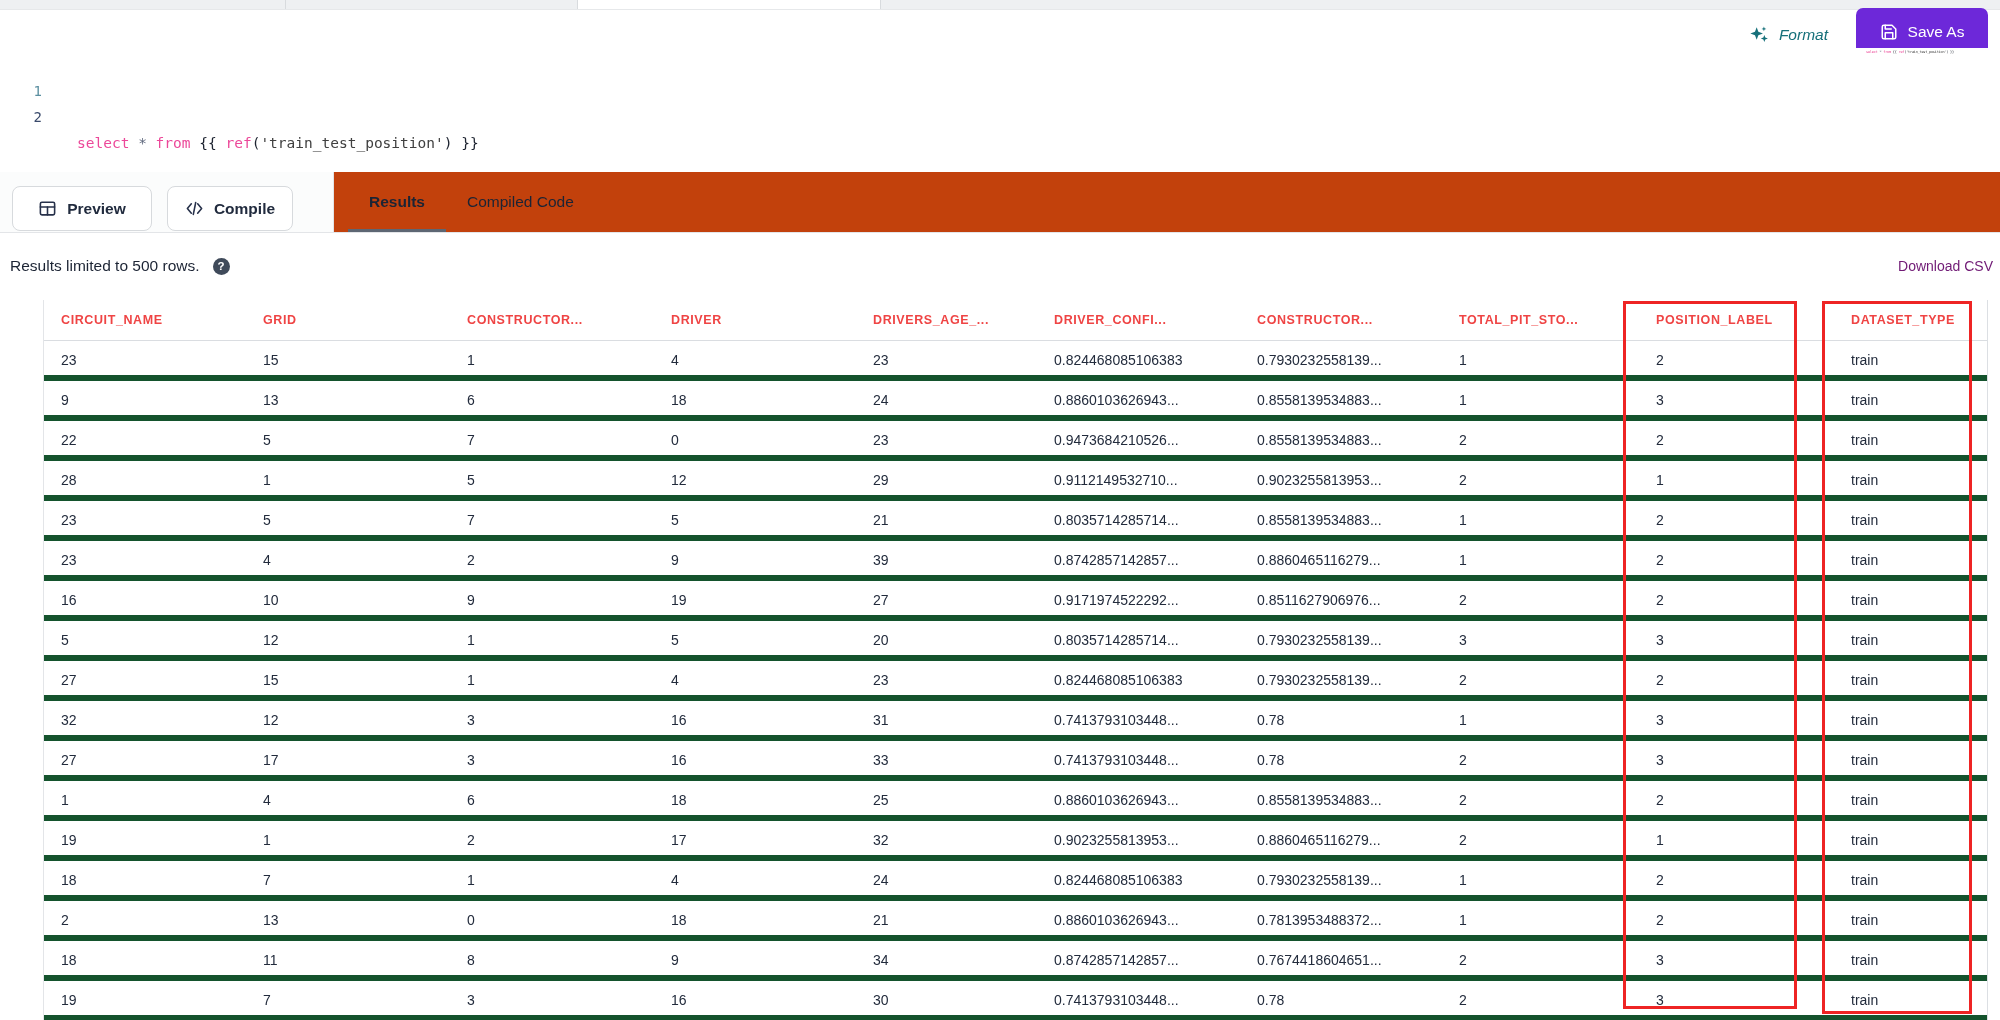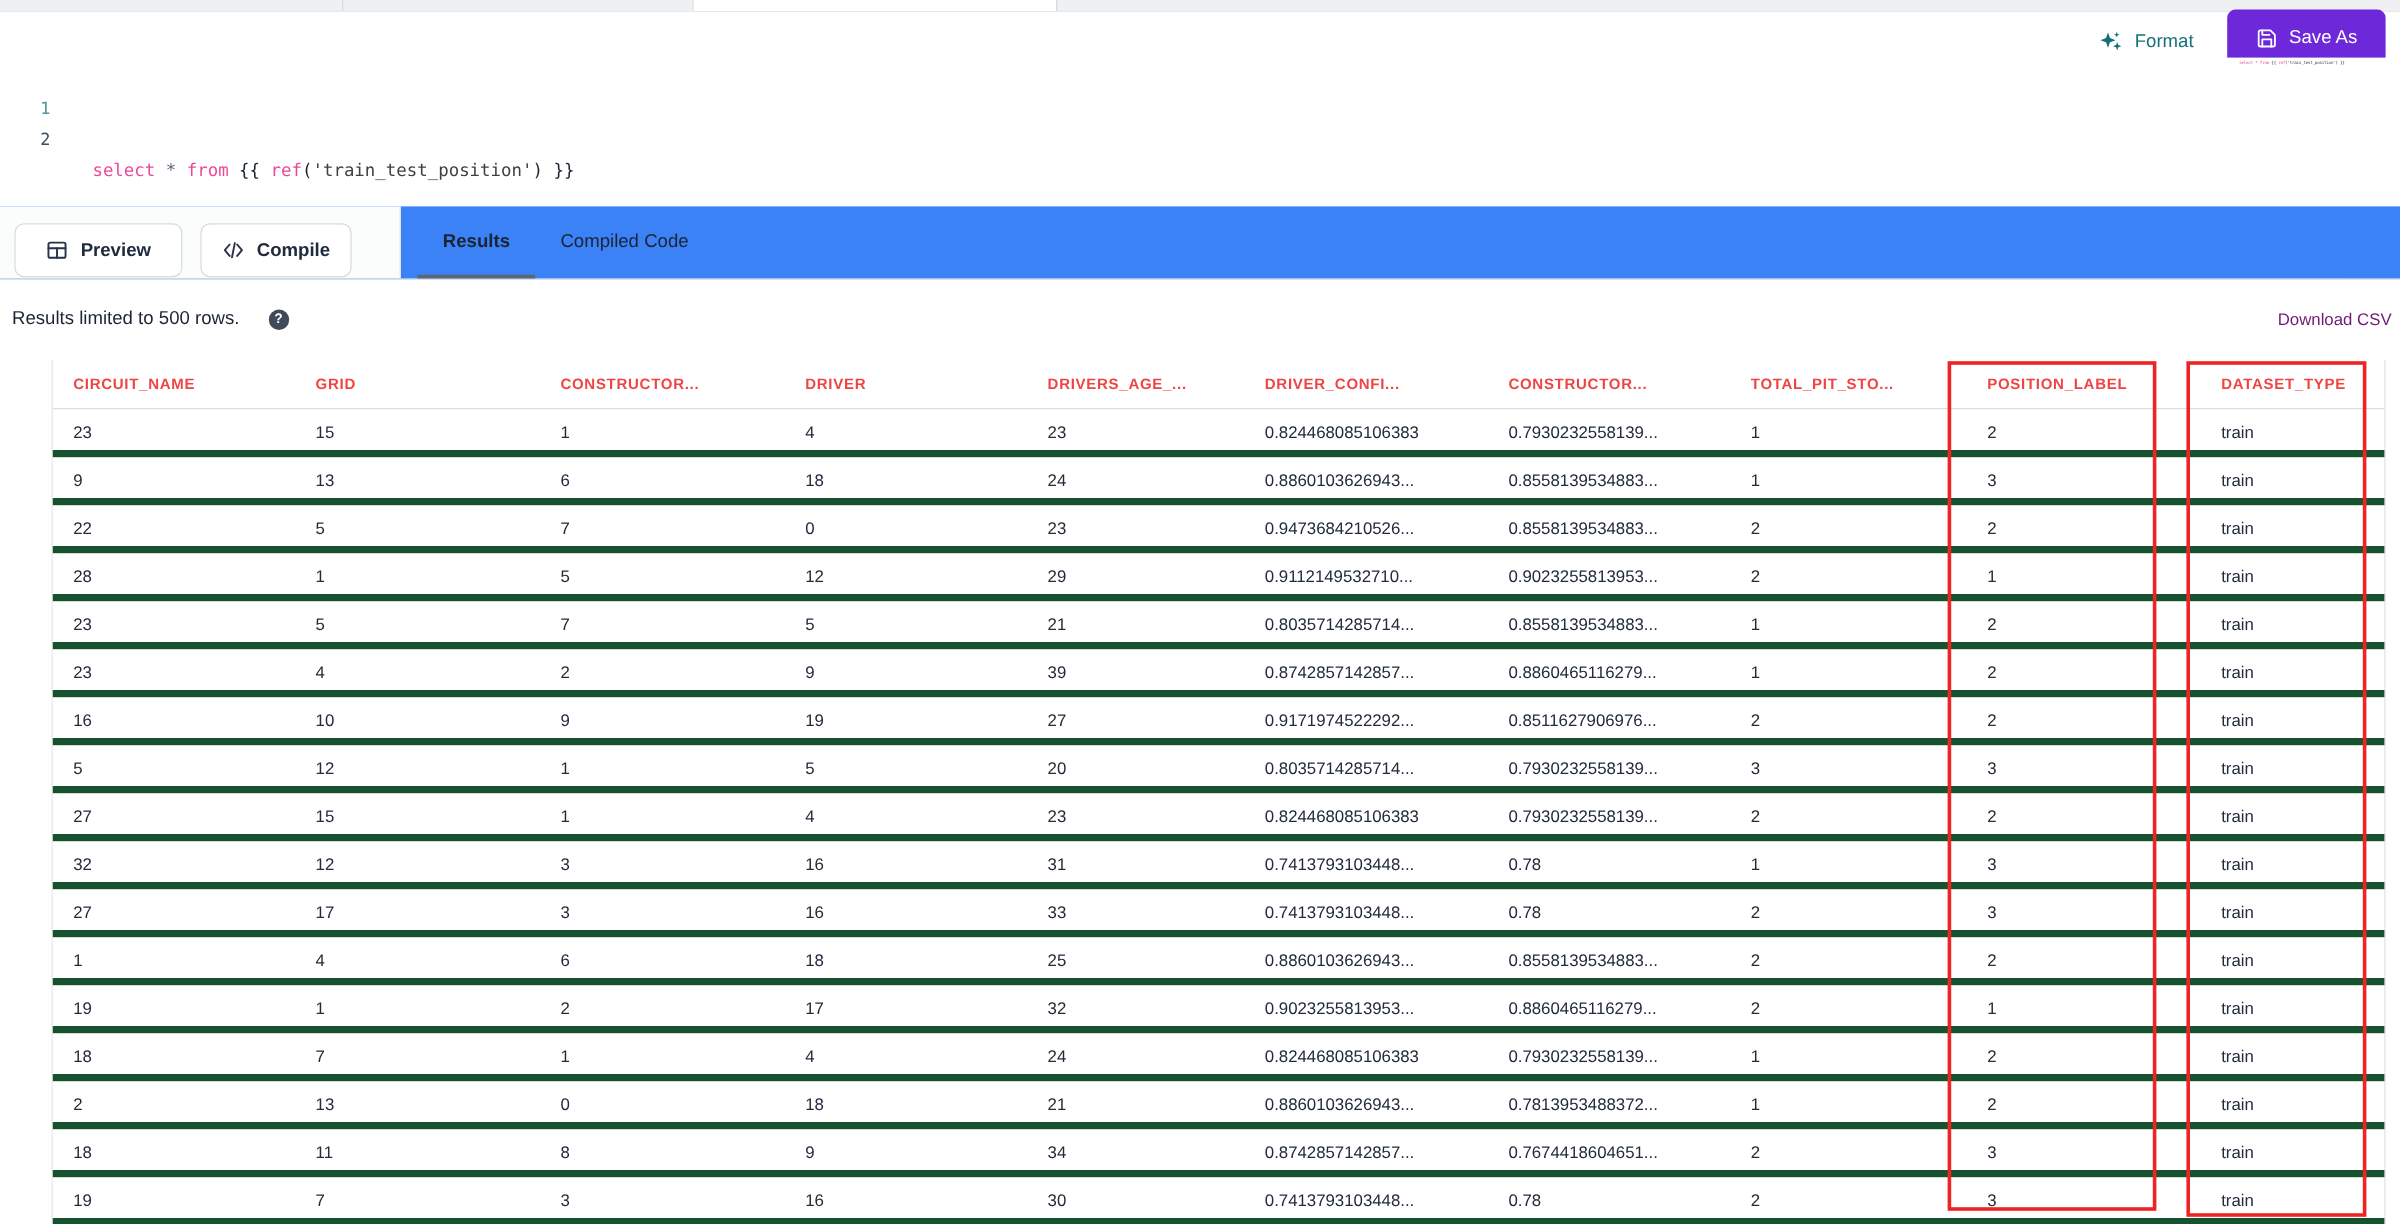--- a/index.html
+++ b/index.html
@@ -11,56 +11,56 @@
   .tabstrip .seg { height:100%; }
   .tabstrip .seg + .seg { border-left:1px solid #d8dbde; }
   .seg.g1 { width:285px; background:#eef0f2; }
   .seg.g2 { width:292px; background:#eef0f2; }
   .seg.w  { width:303px; background:#ffffff; }
   .seg.g3 { flex:1; background:#eef0f2; }
 
   
   .toolbar { position:absolute; left:0; top:10px; width:2000px; height:54px; background:#fff; }
   .format-btn { position:absolute; right:172px; top:14px; display:flex; align-items:center; gap:9px;
-    color:#16707a; font-size:15.5px; cursor:pointer; }
+    color:#16707a; font-size:15.5px; cursor:pointer;font-style:italic; }
   .saveas-btn { position:absolute; right:12px; top:-2px; width:132px; height:48px; background:#6d28d9;
     border:none; border-radius:7px; color:#fff; font-size:15.5px; font-family:"Liberation Sans",sans-serif;
     display:flex; align-items:center; justify-content:center; gap:10px; cursor:pointer; }
 
   
   .editor { position:absolute; left:0; top:48px; width:2000px; height:124px; background:#fff; }
   .gutter { position:absolute; left:0; top:30px; width:42px; text-align:right; font-family:"DejaVu Sans Mono",monospace; font-size:14px; line-height:26px; }
   .gutter .ln1 { color:#5b8fa0; }
   .gutter .ln2 { color:#3a4a6b; }
   .codelines { position:absolute; left:74px; top:30px; right:44px; font-family:"DejaVu Sans Mono",monospace; font-size:14.5px; line-height:26px; white-space:pre; }
   .codeline { height:26px; padding-left:3px; }
   .line2box { border:1px solid #d6dadf; border-radius:2px; width:1880px; }
   .tok-keyword { color:#ec4899; }
   .tok-string { color:#404040; }
   .tok-jinja { color:#1d2330; }
   .tok-operator { color:#60697e; }
   .tok-plain { color:#1d2330; }
   .minimap { position:absolute; left:1866px; top:2px; width:120px; height:10px; font-family:"DejaVu Sans Mono",monospace; font-size:3.5px; line-height:4px; white-space:pre; overflow:hidden; letter-spacing:-0.2px; }
 
   
-  .band { position:absolute; left:0; top:172px; width:2000px; height:61px; background:#3b82f6; border-bottom:1px solid #e3e5e8; }
+  .band { position:absolute; left:0; top:172px; width:2000px; height:61px; background:#c2410c; border-bottom:1px solid #e3e5e8; }
   .band-left { position:absolute; left:0; top:0; width:334px; height:60px; background:#fbfcfc; border-right:1px solid #e3e5e8; }
   .btn { position:absolute; top:14px; height:45px; background:#fff; border:1px solid #d7dadd; border-radius:8px;
     display:flex; align-items:center; justify-content:center; gap:10px; font-size:15.5px; font-weight:600; color:#212b3e;
     font-family:"Liberation Sans",sans-serif; cursor:pointer; }
   .btn-preview { left:12px; width:140px; }
   .btn-compile { left:167px; width:126px; }
   .band-tabs { position:absolute; left:334px; top:0; height:60px; display:flex; align-items:stretch; padding-left:14px; }
   .tab { position:relative; display:flex; align-items:center; padding:0 21px; font-size:15.5px; color:#1b2435; cursor:pointer; }
   .tab.active { font-weight:700; }
   .tab.active::after { content:""; position:absolute; left:0; right:0; bottom:0; height:3px; background:#5d6673; }
 
   
   .info-row { position:absolute; left:0; top:233px; width:2000px; height:67px; background:#fff; }
-  .limit-note { position:absolute; left:10px; top:24px; display:flex; align-items:center; gap:24px; font-size:15.5px; color:#1c2434;text-align:center; }
+  .limit-note { position:absolute; left:10px; top:24px; display:flex; align-items:center; gap:13px; font-size:15.5px; color:#1c2434;text-align:center; }
   .help-icon { width:17px; height:17px; border-radius:50%; background:#3f4a5a; color:#fff; font-size:11.5px; font-weight:700;
     display:flex; align-items:center; justify-content:center; cursor:pointer; }
   .download-csv { position:absolute; right:7px; top:25px; color:#701a75; font-size:14px; cursor:pointer; text-decoration:none; }
 
   
   .rgrid { display:grid; grid-template-columns:209px 204px 204px 202px 181px 203px 202px 197px 195px 148px; }
   .table { position:absolute; left:43px; top:300px; width:1945px; border-left:1px solid #e3e5e8; border-right:1px solid #dcdfe3; }
   .thead { height:41px; border-bottom:1px solid #dadde1; }
   .th { font-size:12.5px; font-weight:700; letter-spacing:0.6px; color:#ef4444; line-height:41px; padding-left:10px;
     white-space:nowrap; overflow:hidden; }

